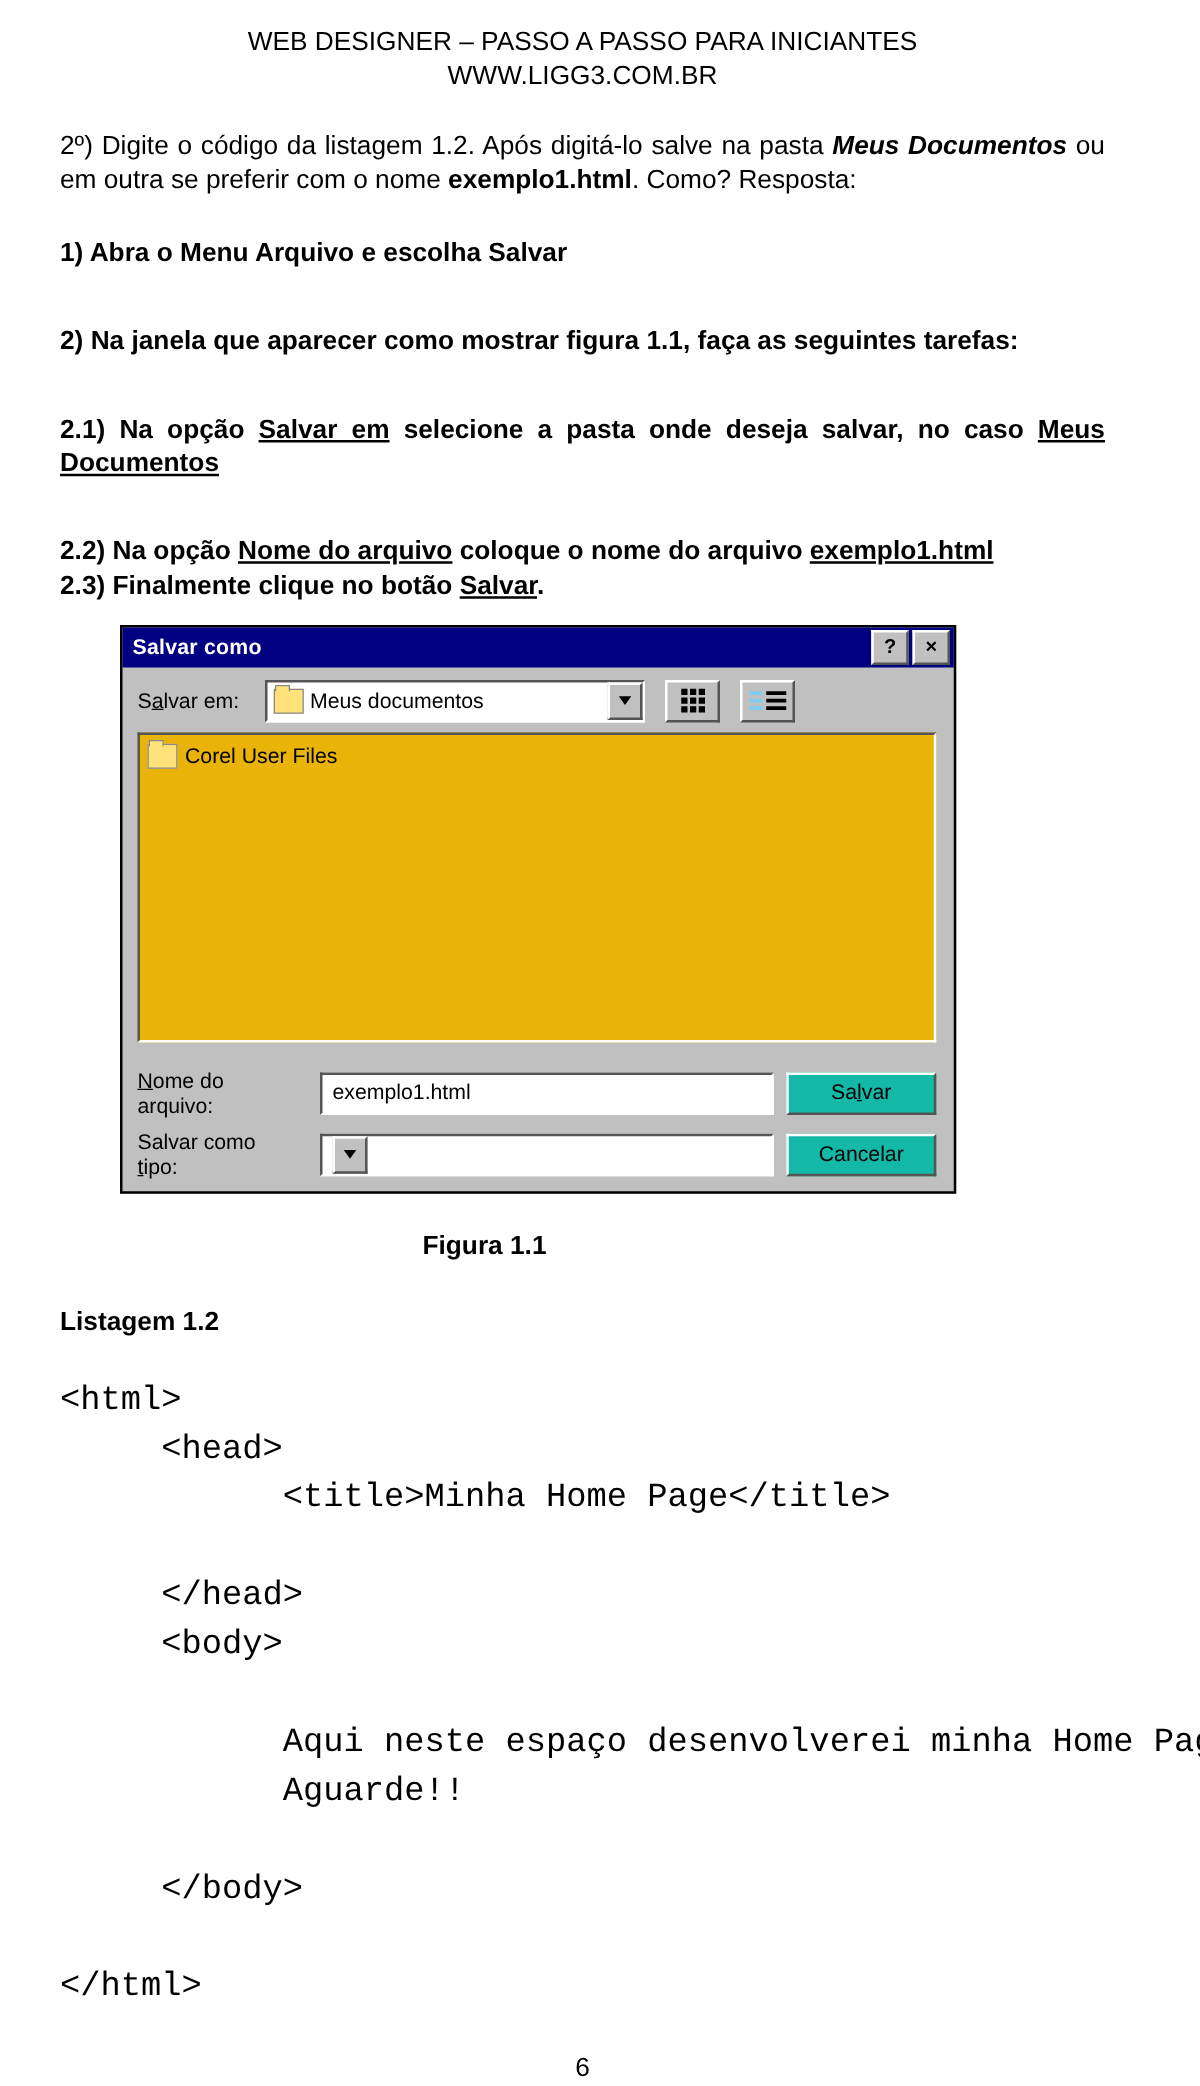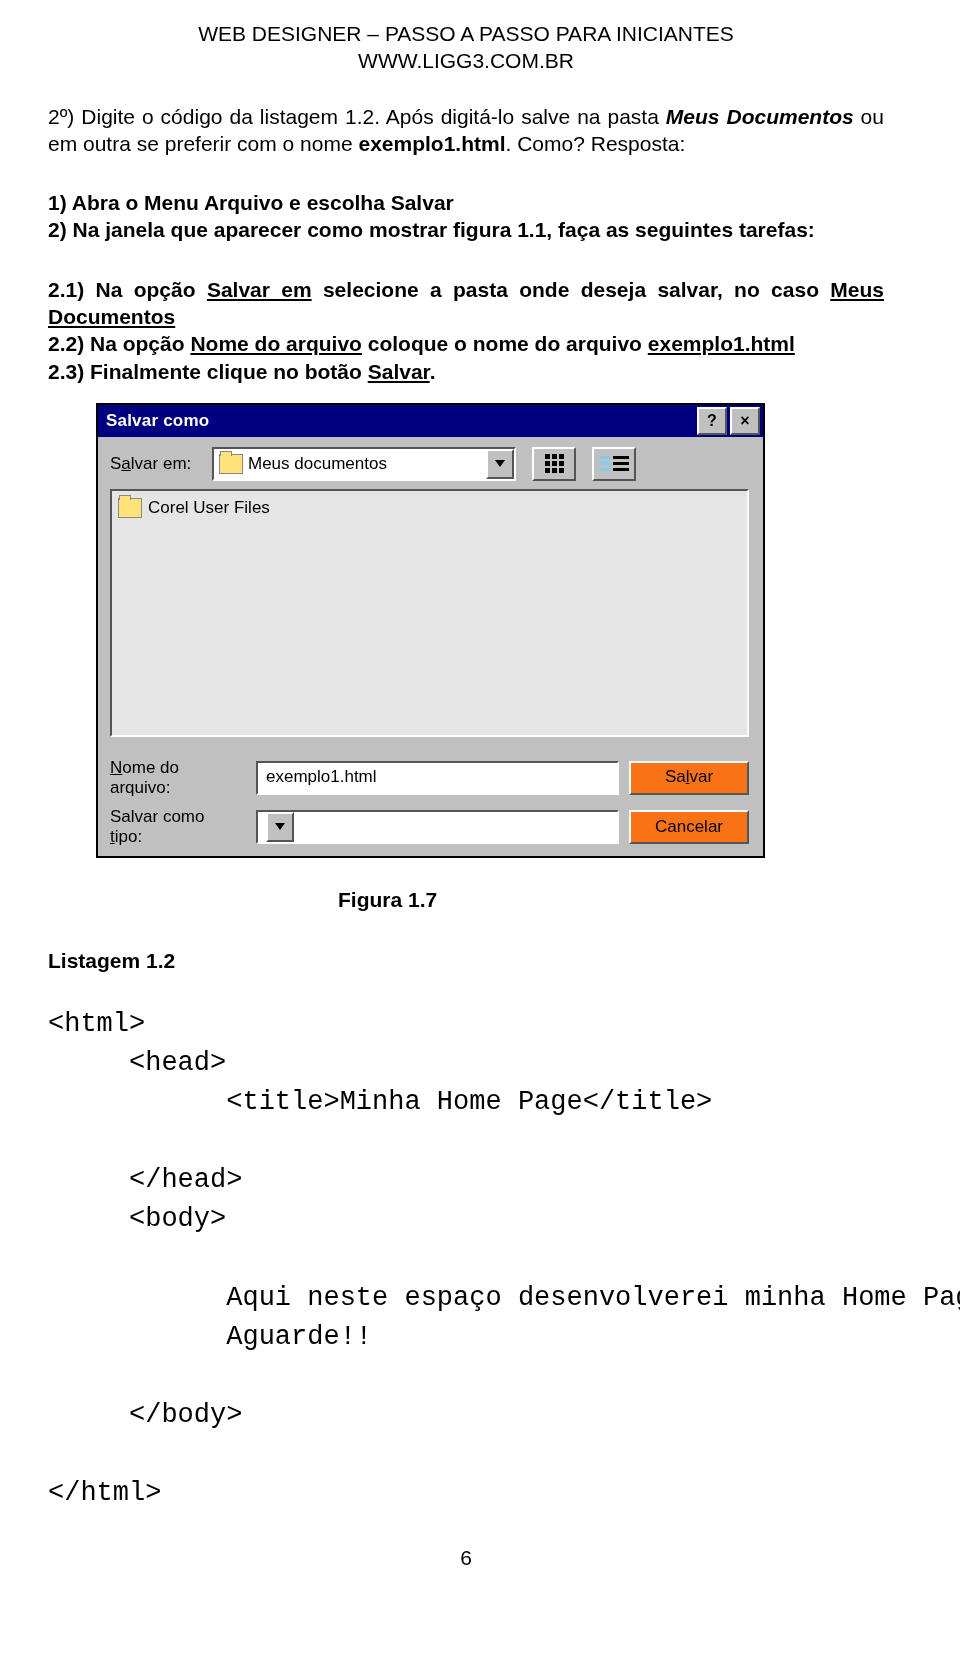--- a/index.html
+++ b/index.html
@@ -24,21 +24,21 @@
   .header .l1, .header .l2 { display:block; }
   .para-intro {
     text-align: justify;
     margin-bottom: 32px;
   }
   .italic { font-style: italic; }
   .bold { font-weight: bold; }
   .steps1 { font-weight: bold; margin-bottom: 32px; }
   .steps2 { font-weight: bold; margin-bottom: 18px; }
   .underline { text-decoration: underline; }
-  .justify { text-align: justify; }
+  .justify { text-align: justify; margin-top: 43px; }
 
   
   .dialog-wrap { margin: 0 0 0 48px; }
   .dialog {
     width: 665px;
     border: 2px solid #000;
     background: #c0c0c0;
     font-family: Arial, sans-serif;
     font-size: 17px;
     color: #000;
@@ -87,37 +87,37 @@
     border:2px solid;border-color:#fff #555 #555 #fff;
     display:flex;align-items:center;justify-content:center;margin-left:6px;
   }
   .grid-ico{display:grid;grid-template-columns:repeat(3,5px);grid-template-rows:repeat(3,5px);gap:2px;}
   .grid-ico span{background:#000;}
   .list-ico{display:flex;flex-direction:column;gap:3px;}
   .list-ico span{display:flex;align-items:center;gap:3px;}
   .list-ico span::before{content:"";width:10px;height:3px;background:#7ecdf2;}
   .list-ico span::after{content:"";width:16px;height:3px;background:#000;}
   .file-list{
-    background:#e5e5e5;
+    background:#eab308;
     border:2px solid;border-color:#555 #fff #fff #555;
     height:232px;padding:6px;
   }
   .file-list .item{display:flex;align-items:center;gap:6px;}
   .file-list .folder-ico{width:22px;height:18px;background:#ffe27a;border:1px solid #888;position:relative;}
   .file-list .folder-ico:before{content:"";position:absolute;left:0;top:-4px;width:10px;height:4px;background:#ffe27a;border:1px solid #888;border-bottom:none;}
 
   .bottom-grid{display:grid;grid-template-columns:136px 1fr 120px;gap:10px 10px;align-items:center;margin-top:21px;}
   .input{
     background:#fff;border:2px solid;border-color:#555 #fff #fff #555;height:30px;
     display:flex;align-items:center;padding:0 8px;
   }
   .input.combo2{padding:0 0 0 8px;}
   .input.combo2 .txt{flex:1;}
   .btn{
-    height:30px;background:#f97316;
+    height:30px;background:#14b8a6;
     border:2px solid;border-color:#fff #555 #555 #fff;
     display:flex;align-items:center;justify-content:center;
   }
   .lbl-multi{line-height:1.15;}
 
   .fig-caption{font-weight:bold;margin:28px 0 34px 290px;font-size:21px;}
   .listing-head{font-weight:bold;margin:16px 0 30px 0;font-size:21px;}
   .code{font-family:"Courier New",monospace;font-size:27px;white-space:pre;line-height:1.45;}
   .page-no{text-align:center;margin-top:30px;font-size:21px;}
 </style>
@@ -217,21 +217,21 @@
               </div>
             </div>
           <div class="btn">
               <span>Cancelar</span>
             </div>
         </div>
       </div>
     </div>
   </div>
 
-  <div class="fig-caption">Figura 1.7</div>
+  <div class="fig-caption">Figura 1.1</div>
 
   <div class="listing-head">Listagem 1.2</div>
 
   <div class="code">&lt;html&gt;
      &lt;head&gt;
            &lt;title&gt;Minha Home Page&lt;/title&gt;
 
      &lt;/head&gt;
      &lt;body&gt;
 

